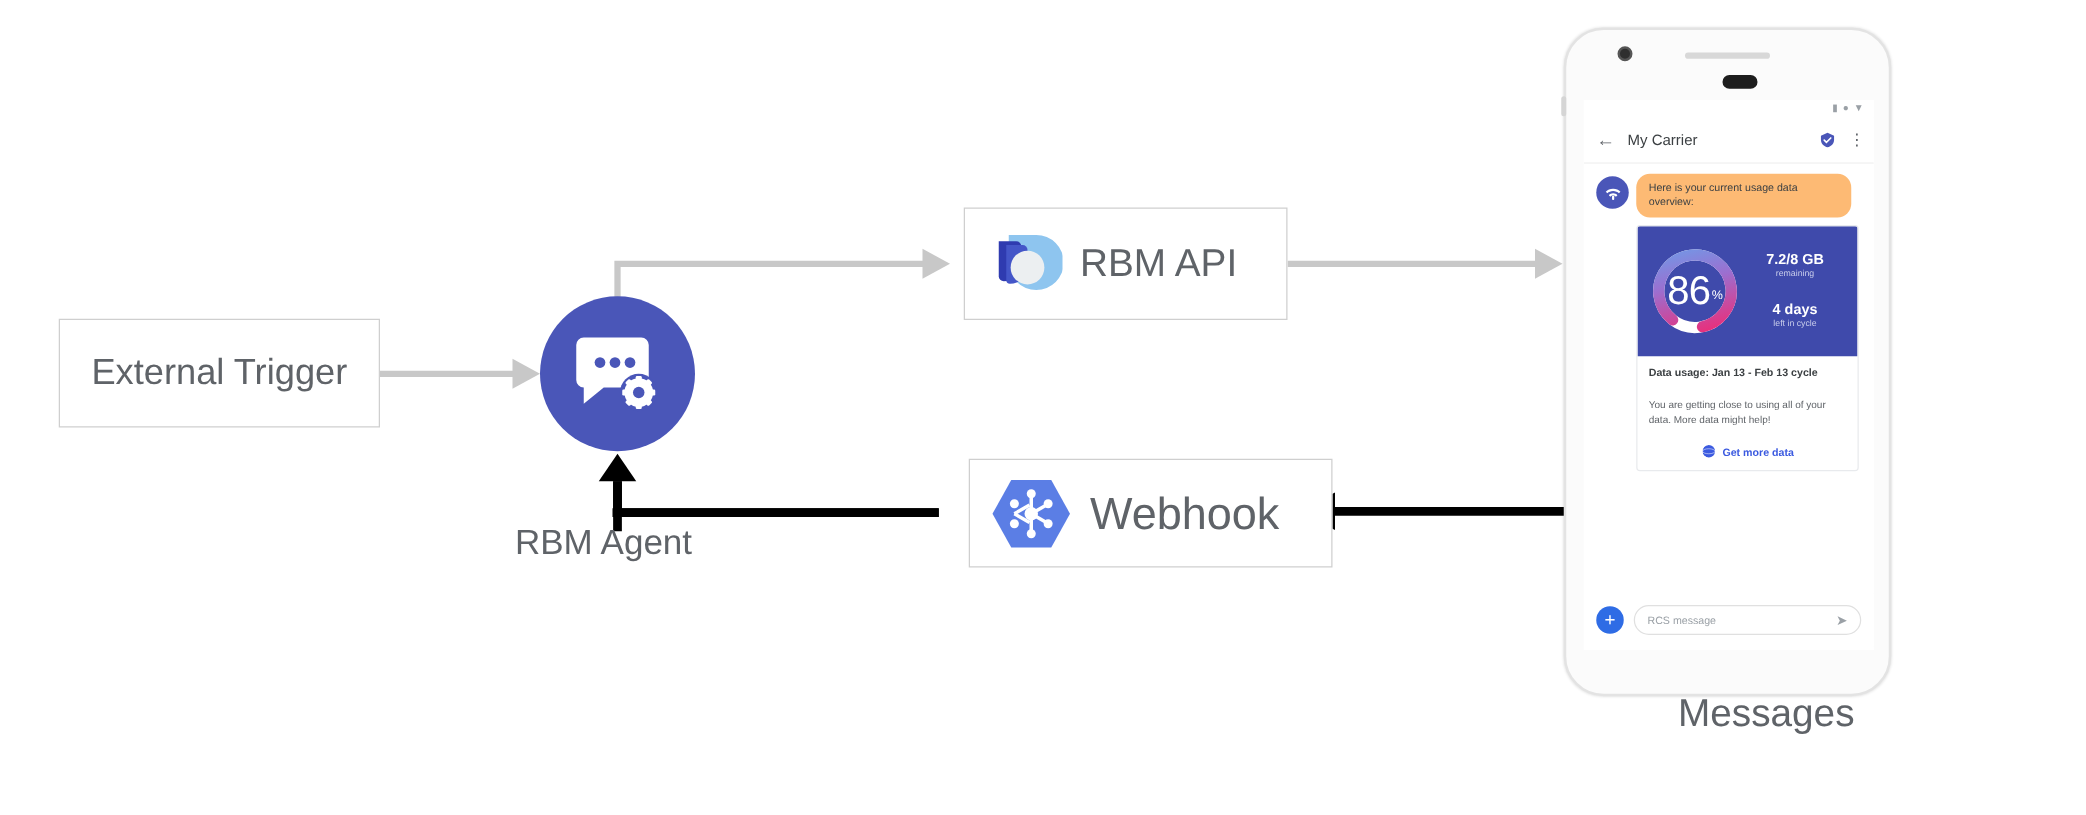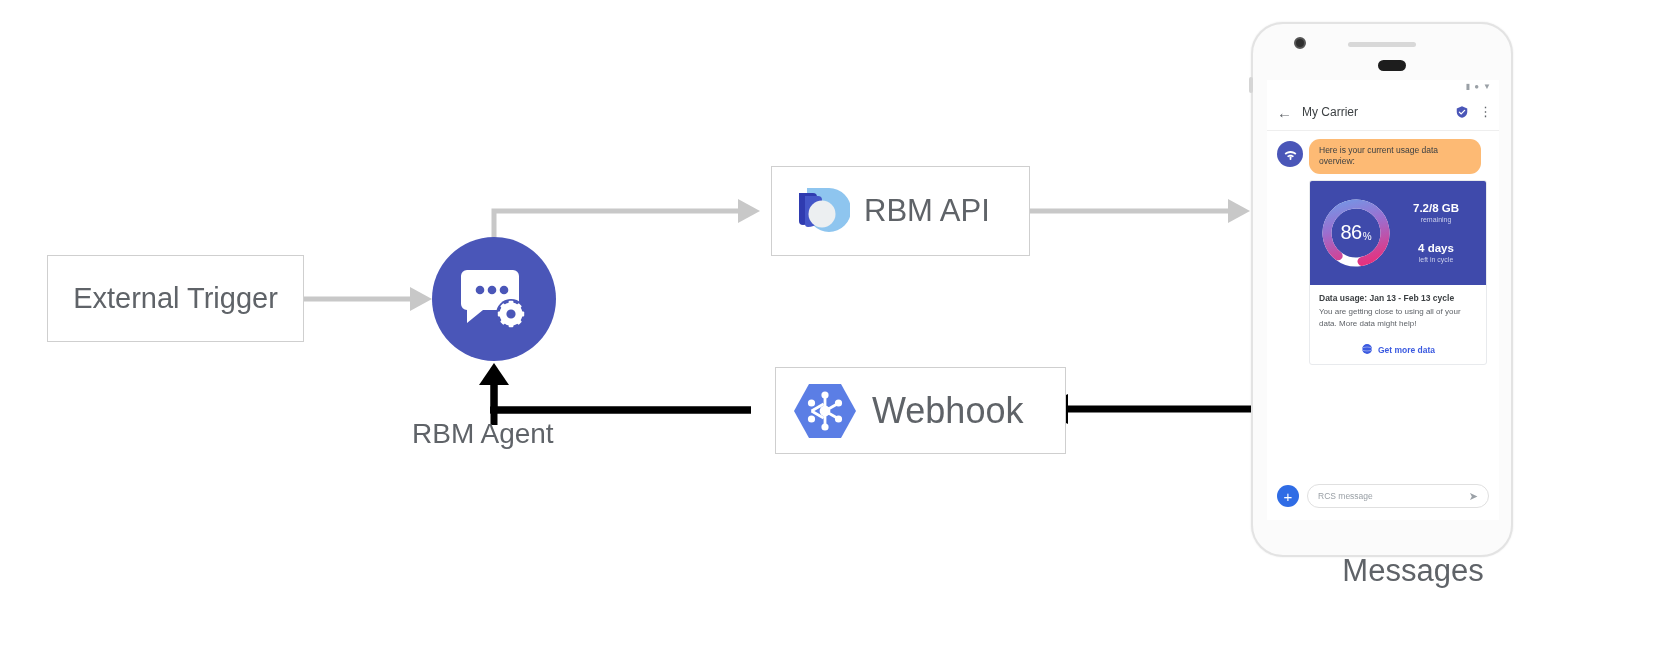--- a/index.html
+++ b/index.html
@@ -165,32 +165,32 @@
     height: 104px;
     display: flex; align-items: center;
     padding: 0 10px 0 6px;
   }
   #gauge-wrap { position: relative; width: 80px; height: 80px; flex: 0 0 80px; }
   #gauge-text {
     position: absolute; inset: 0;
     display: flex; align-items: center; justify-content: center;
     color: #ffffff;
   }
-  #gauge-num { font-size: 20px; font-weight: 300; letter-spacing: -.5px; text-align: center; }
+  #gauge-num { font-size: 32px; font-weight: 300; letter-spacing: -.5px; text-align: center; }
   #gauge-pct { font-size: 10px; font-weight: 300; margin-left: 1px; margin-top: 8px; }
   #gauge-stats {
     flex: 1; color: #ffffff; text-align: center;
     display: flex; flex-direction: column; gap: 19px;
   }
   .stat-big { font-size: 11.5px; font-weight: bold; line-height: 1.1; }
   .stat-small { font-size: 7px; color: #c9cdeb; line-height: 1.1; margin-top: 1px; }
 
   #card-text { padding: 8px 9px 6px 9px; }
   #card-title { font-size: 8.5px; font-weight: bold; color: #3c4043; }
-  #card-body { font-size: 8px; color: #5f6368; line-height: 1.45; margin-top: 3px; }
+  #card-body { font-size: 8px; color: #5f6368; line-height: 1.45; margin-top: 15px; }
   #card-action {
     display: flex; align-items: flex-end; justify-content: center;
     gap: 5px; padding: 8px 0 9px 0;
   }
   #card-action .label { font-size: 8.5px; color: #3b5ae0; font-weight: bold; }
 
   
   #composer {
     height: 42px; display: flex; align-items: center;
     gap: 8px; padding: 0 10px; background: #ffffff;

